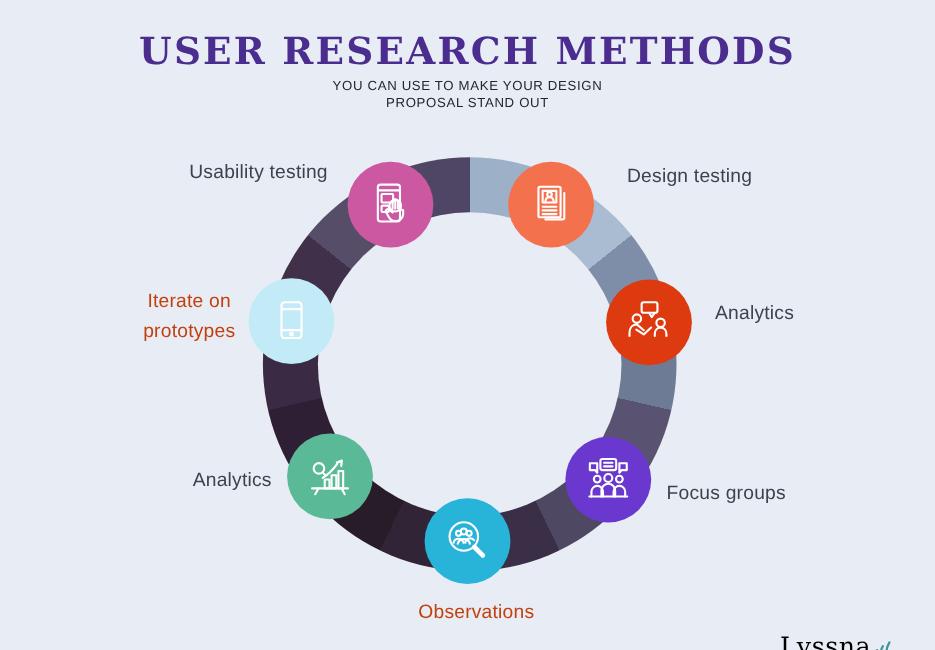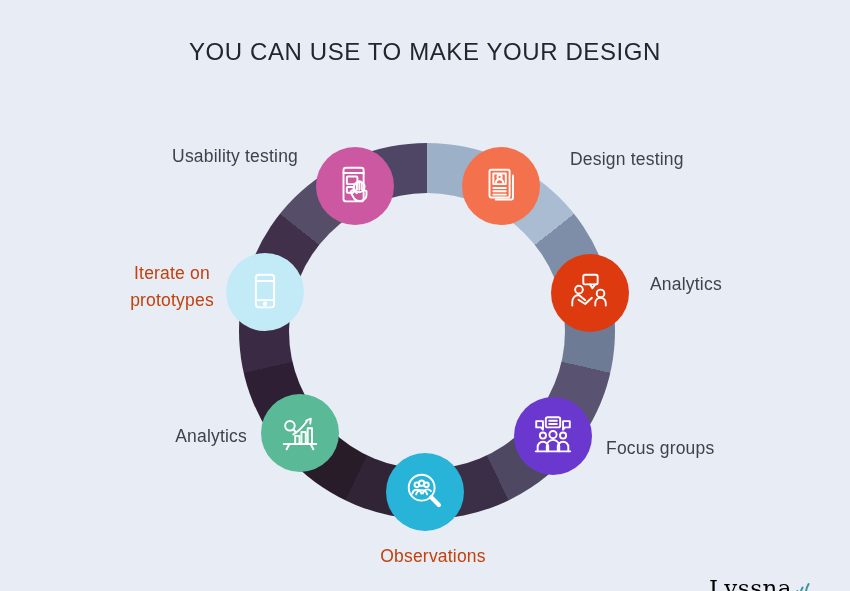--- a/index.html
+++ b/index.html
@@ -19,21 +19,21 @@
   .title {
     font-family: "DejaVu Serif", "Liberation Serif", serif;
     font-weight: bold;
     font-size: 34px;
     letter-spacing: 2px;
     color: #4b2d8f;
     line-height: 1.0;
   }
   .subtitle {
     margin-top: 7px;
-    font-size: 24px;
+    font-size: 12px;
     letter-spacing: 0.6px;
     color: #22262d;
     line-height: 1.25;
   }
 
   
   .ring {
     position: absolute;
     left: 239px; top: 143px;
     width: 376px; height: 376px;
@@ -94,22 +94,24 @@
     letter-spacing: 0.5px;
   }
   .brand svg { width: 18px; height: 20px; margin-bottom: 3px; }
 </style>
 </head>
 <body>
 
 <div class="canvas" style="background: rgb(232, 236, 244);">
 
   <div class="header">
+    <div class="title" style="color: rgb(75, 45, 143);">USER RESEARCH METHODS</div>
     <div class="subtitle" style="color: rgb(34, 38, 45);">
       <div>YOU CAN USE TO MAKE YOUR DESIGN</div>
+      <div>PROPOSAL STAND OUT</div>
     </div>
   </div>
 
   <div class="ring" id="ring" style="background: conic-gradient(rgb(156, 177, 200) 0deg, rgb(156, 177, 200) 25.7143deg, rgb(169, 188, 210) 25.7143deg, rgb(169, 188, 210) 51.4286deg, rgb(127, 142, 168) 51.4286deg, rgb(127, 142, 168) 77.1429deg, rgb(109, 123, 149) 77.1429deg, rgb(109, 123, 149) 102.857deg, rgb(89, 82, 112) 102.857deg, rgb(89, 82, 112) 128.571deg, rgb(79, 72, 98) 128.571deg, rgb(79, 72, 98) 154.286deg, rgb(59, 47, 71) 154.286deg, rgb(59, 47, 71) 180deg, rgb(50, 36, 55) 180deg, rgb(50, 36, 55) 205.714deg, rgb(41, 28, 41) 205.714deg, rgb(41, 28, 41) 231.429deg, rgb(46, 31, 53) 231.429deg, rgb(46, 31, 53) 257.143deg, rgb(58, 42, 67) 257.143deg, rgb(58, 42, 67) 282.857deg, rgb(65, 48, 74) 282.857deg, rgb(65, 48, 74) 308.571deg, rgb(86, 78, 104) 308.571deg, rgb(86, 78, 104) 334.286deg, rgb(78, 70, 100) 334.286deg, rgb(78, 70, 100) 360deg);"></div>
   <div class="ring-hole" style="background: rgb(232, 236, 244);"></div>
 
   <div class="node n-usability" style="background: rgb(203, 88, 161);">
     <svg viewBox="0 0 48 48" fill="none" stroke="#fff" stroke-width="2" stroke-linecap="round" stroke-linejoin="round">
       <rect x="12" y="5" width="21" height="35" rx="2.5"></rect>
       <line x1="12" y1="10.5" x2="33" y2="10.5"></line>

